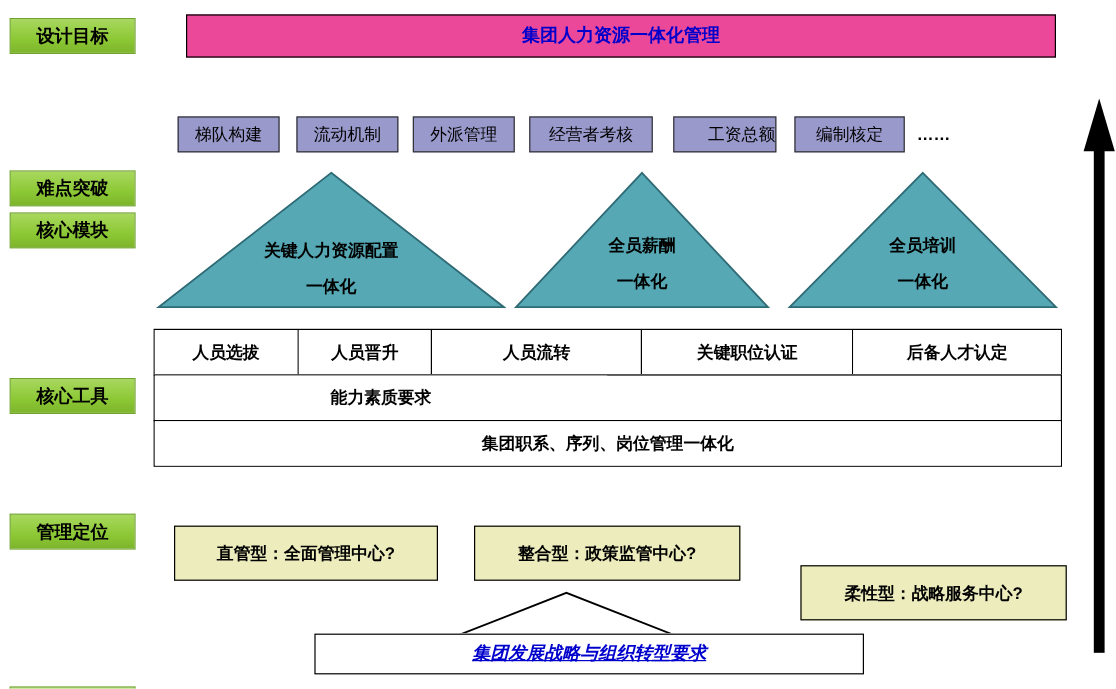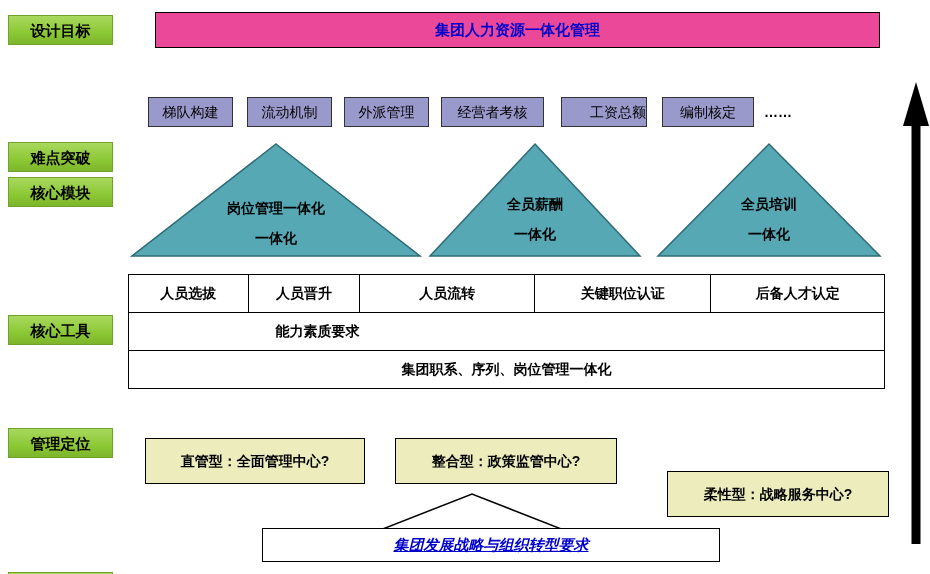--- a/index.html
+++ b/index.html
@@ -70,21 +70,21 @@
   <div class="abs purple-box" style="left:344px;width:85px;">外派管理</div>
   <div class="abs purple-box" style="left:441px;width:103px;">经营者考核</div>
   <div class="abs purple-box" style="left:561px;width:86px;padding-left:28px;">工资总额</div>
   <div class="abs purple-box" style="left:662px;width:92px;">编制核定</div>
   <div class="abs ellipsis" style="left:764px;">……</div>
 
   <div class="abs triangle" style="left:130px;top:142px;width:292px;height:116px;">
     <svg width="292" height="116" viewBox="0 0 292 116">
       <polygon points="146,2 290,114 2,114" fill="#55A8B4" stroke="#2F6B75" stroke-width="1.5"></polygon>
     </svg>
-    <div class="tri-line" style="top:56px;">岗位管理一体化</div>
+    <div class="tri-line" style="top:56px;">关键人力资源配置</div>
     <div class="tri-line" style="top:86px;">一体化</div>
   </div>
 
   <div class="abs triangle" style="left:428px;top:142px;width:214px;height:116px;">
     <svg width="214" height="116" viewBox="0 0 214 116">
       <polygon points="107,2 212,114 2,114" fill="#55A8B4" stroke="#2F6B75" stroke-width="1.5"></polygon>
     </svg>
     <div class="tri-line" style="top:52px;">全员薪酬</div>
     <div class="tri-line" style="top:82px;">一体化</div>
   </div>

